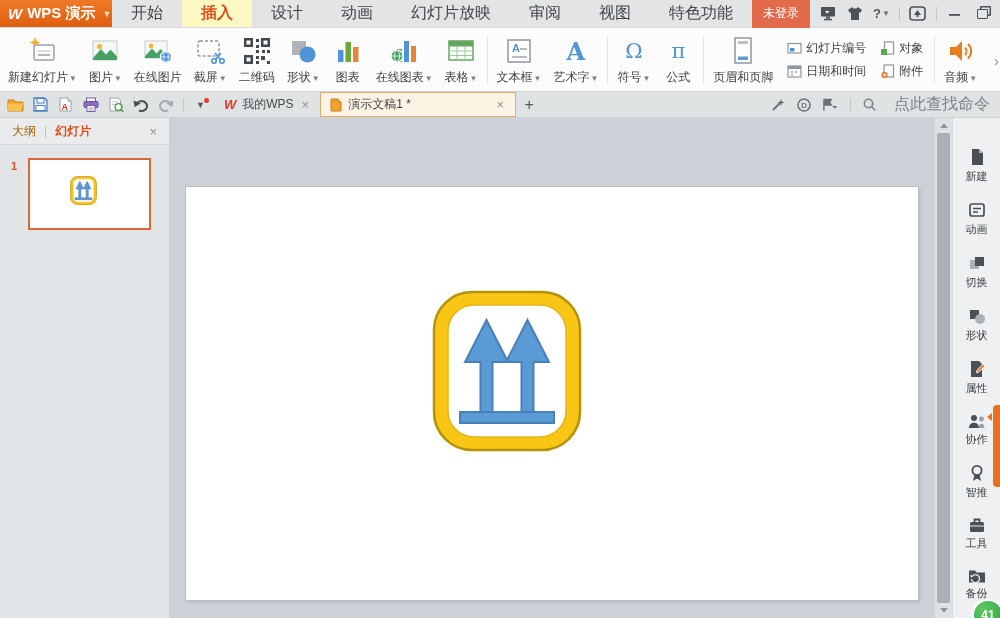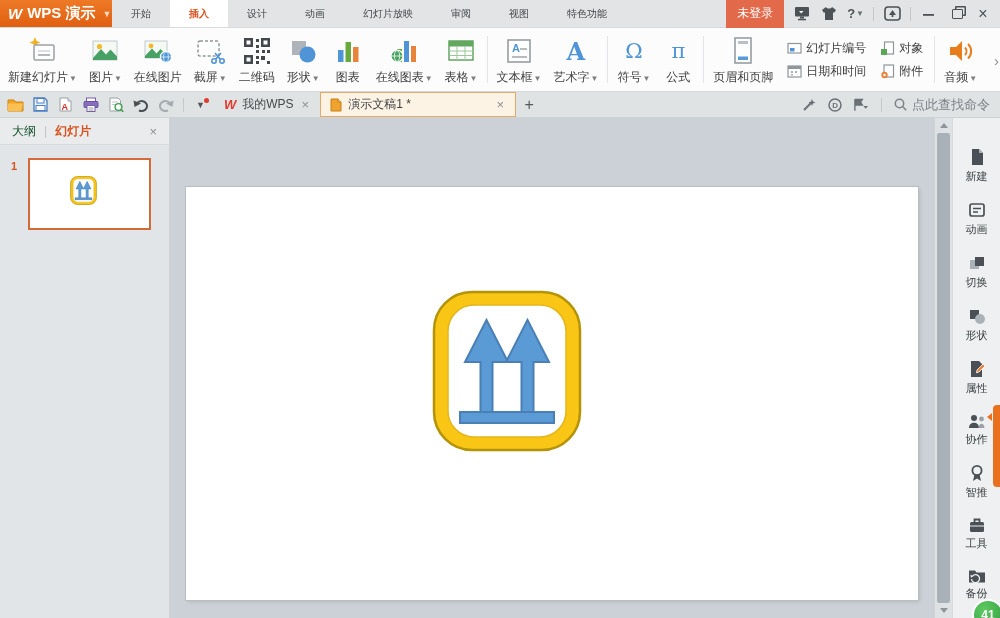--- a/index.html
+++ b/index.html
@@ -6,22 +6,22 @@
   html,body { width:1000px; height:618px; overflow:hidden; }
   body { font-family:"Liberation Sans","DejaVu Sans",sans-serif; font-size:12px; color:#3f3f3f; background:#e4e6e7; }
 
   
   .titlebar { height:28px; background:#e2e4e5; display:flex; align-items:stretch; border-bottom:1px solid #d8dadb; }
   .applogo { width:112px; background:linear-gradient(#ee7a26,#e05e10); color:#fff; display:flex; align-items:center; gap:5px; padding:0 8px; cursor:pointer; }
   .applogo .wglyph { font-weight:bold; font-size:15px; font-style:italic; }
   .applogo .appname { font-weight:bold; font-size:15px; white-space:nowrap; }
   .applogo .caret { font-size:9px; color:#ffd9bd; margin-left:2px; }
   .menu-tabs { display:flex; align-items:stretch; }
-  .mtab { padding:2px 19px; display:flex; align-items:center; font-size:10px; color:#424649; cursor:pointer; white-space:nowrap; }
-  .mtab.active { background:#ffffff; color:#d8531f; font-weight:bold; }
+  .mtab { padding:2px 19px; display:flex; align-items:center; font-size:16px; color:#424649; cursor:pointer; white-space:nowrap; }
+  .mtab.active { background:#fef9c3; color:#d8531f; font-weight:bold; }
   .tb-right { margin-left:auto; display:flex; align-items:center; gap:9px; padding-right:8px; }
   .login-btn { height:28px; min-width:58px; background:#e2694a; color:#fff; display:flex; align-items:center; justify-content:center; font-size:12px; padding:0 10px; cursor:pointer; }
   .tb-ic { width:18px; height:18px; display:flex; align-items:center; justify-content:center; cursor:pointer; color:#4d5256; }
   .tb-sep { width:1px; height:14px; background:#c3c6c8; }
   .help-btn { font-size:13px; font-weight:bold; color:#4d5256; cursor:pointer; display:flex; align-items:center; }
   .help-btn .dcaret { font-size:8px; margin-left:1px; color:#6a6f73; }
   .win-restore { width:11px; height:10px; border:1.5px solid #4d5256; border-radius:1px; box-shadow:3px -3px 0 -1.5px #e2e4e5, 3px -3px 0 0 #4d5256; margin-left:2px; }
   .win-x { font-size:16px; line-height:1; color:#4d5256; }
 
   
@@ -44,28 +44,28 @@
   .qat-caret { position:relative; font-size:9px; color:#555; cursor:pointer; padding:2px 4px; }
   .qat-caret .reddot { position:absolute; top:0; right:0; width:5px; height:5px; border-radius:50%; background:#e23c2f; }
   .doctab { display:flex; align-items:center; gap:6px; padding:0 9px; cursor:pointer; color:#44484b; }
   .doctab .wlogo { color:#e23c2f; font-weight:bold; font-size:13px; font-style:italic; }
   .doctab .x { color:#8b9095; font-size:13px; padding:0 2px; }
   .doctab.active { background:#fdf3e4; border:1px solid #e3aa6a; color:#3b3f42; min-width:196px; }
   .doctab.active .x { margin-left:auto; }
   .newtab-btn { width:26px; display:flex; align-items:center; justify-content:center; font-size:16px; color:#55595c; cursor:pointer; }
   .tabbar-right { margin-left:auto; display:flex; align-items:center; gap:10px; padding-right:10px; }
   .tbr-ic { width:16px; height:16px; display:flex; align-items:center; justify-content:center; cursor:pointer; }
-  .searchbox { display:flex; align-items:center; gap:5px; color:#7d8287; font-size:13px; cursor:text; }
+  .searchbox { display:flex; align-items:center; gap:18px; color:#7d8287; font-size:16px; cursor:text; }
 
   
   .main { height:500px; display:flex; align-items:stretch; }
 
   .left-panel { width:170px; background:#e7e9ea; border-right:1px solid #cfd2d4; display:flex; flex-direction:column; }
   .lp-head { height:27px; display:flex; align-items:center; padding:0 12px; border-bottom:1px solid #d6d8da; background:#e9ebec; }
-  .lp-tab { font-size:12px; color:#14532d; cursor:pointer; }
+  .lp-tab { font-size:12px; color:#a16207; cursor:pointer; }
   .lp-tab.active { color:#d8531f; font-weight:bold; }
   .lp-div { color:#c0c3c5; margin:0 8px; }
   .lp-close { margin-left:auto; color:#8b9095; font-size:13px; cursor:pointer; }
   .thumb-area { flex:1; background:#e2e5e7; padding-top:13px; display:flex; }
   .thumb-num { width:28px; text-align:center; color:#d8531f; font-size:11px; font-weight:bold; padding-top:2px; }
   .thumb { width:123px; height:72px; background:#fff; border:2px solid #d4693a; position:relative; cursor:pointer; }
   .thumb svg.mini { position:absolute; left:40px; top:16px; }
 
   .canvas { flex:1; background:#ccd1d7; position:relative; }
   .slide { position:absolute; left:16px; top:69px; width:732px; height:413px; background:#ffffff; box-shadow:0 0 0 1px #b9bec3, 2px 2px 4px rgba(0,0,0,.12); }

